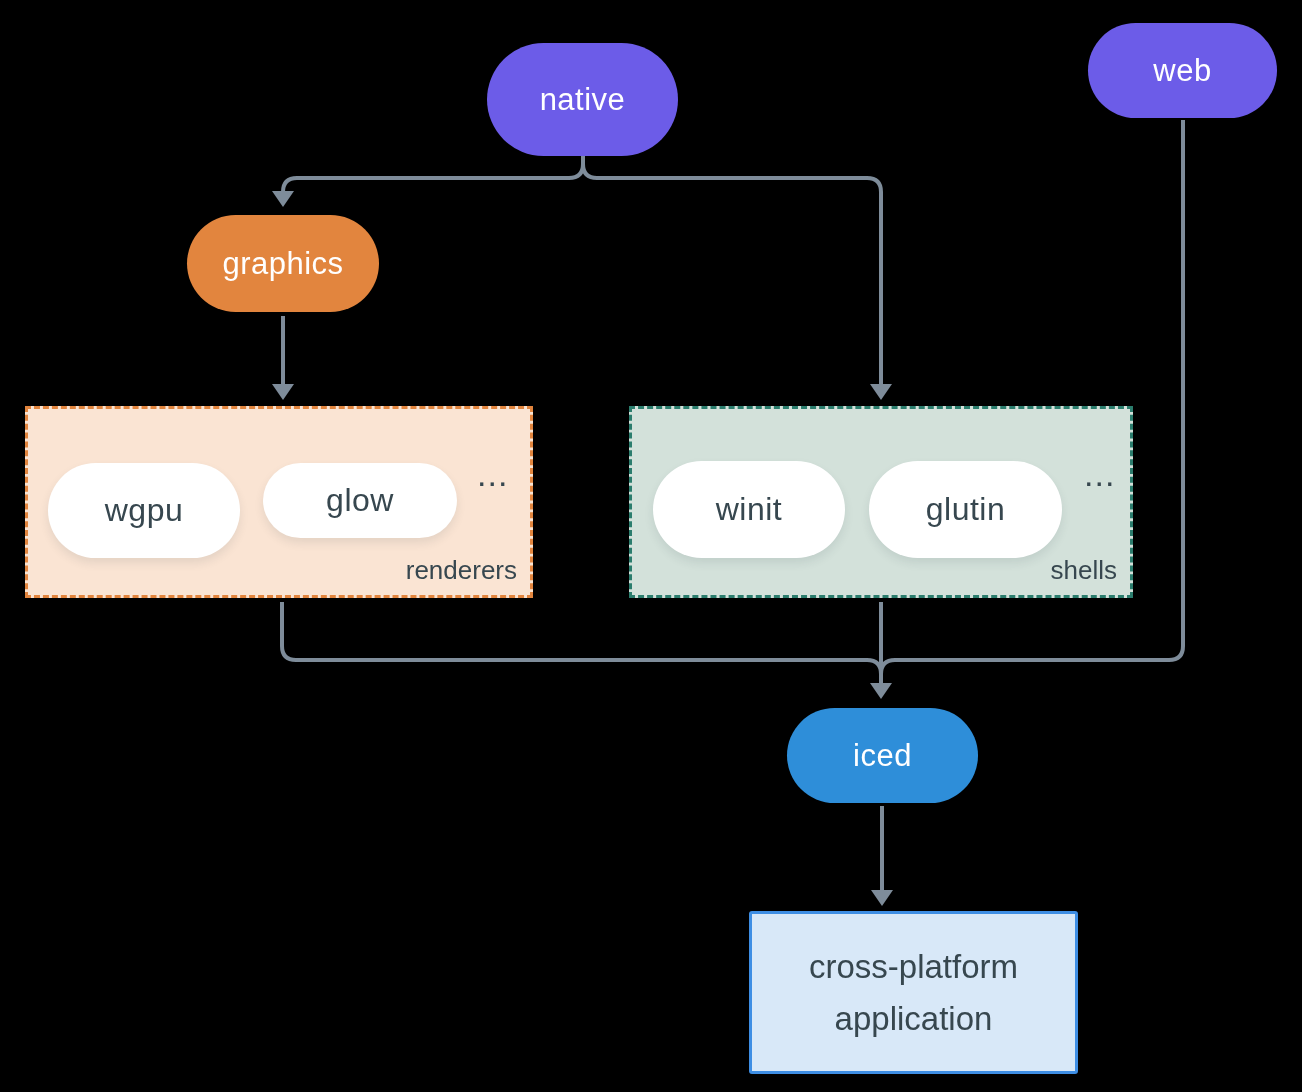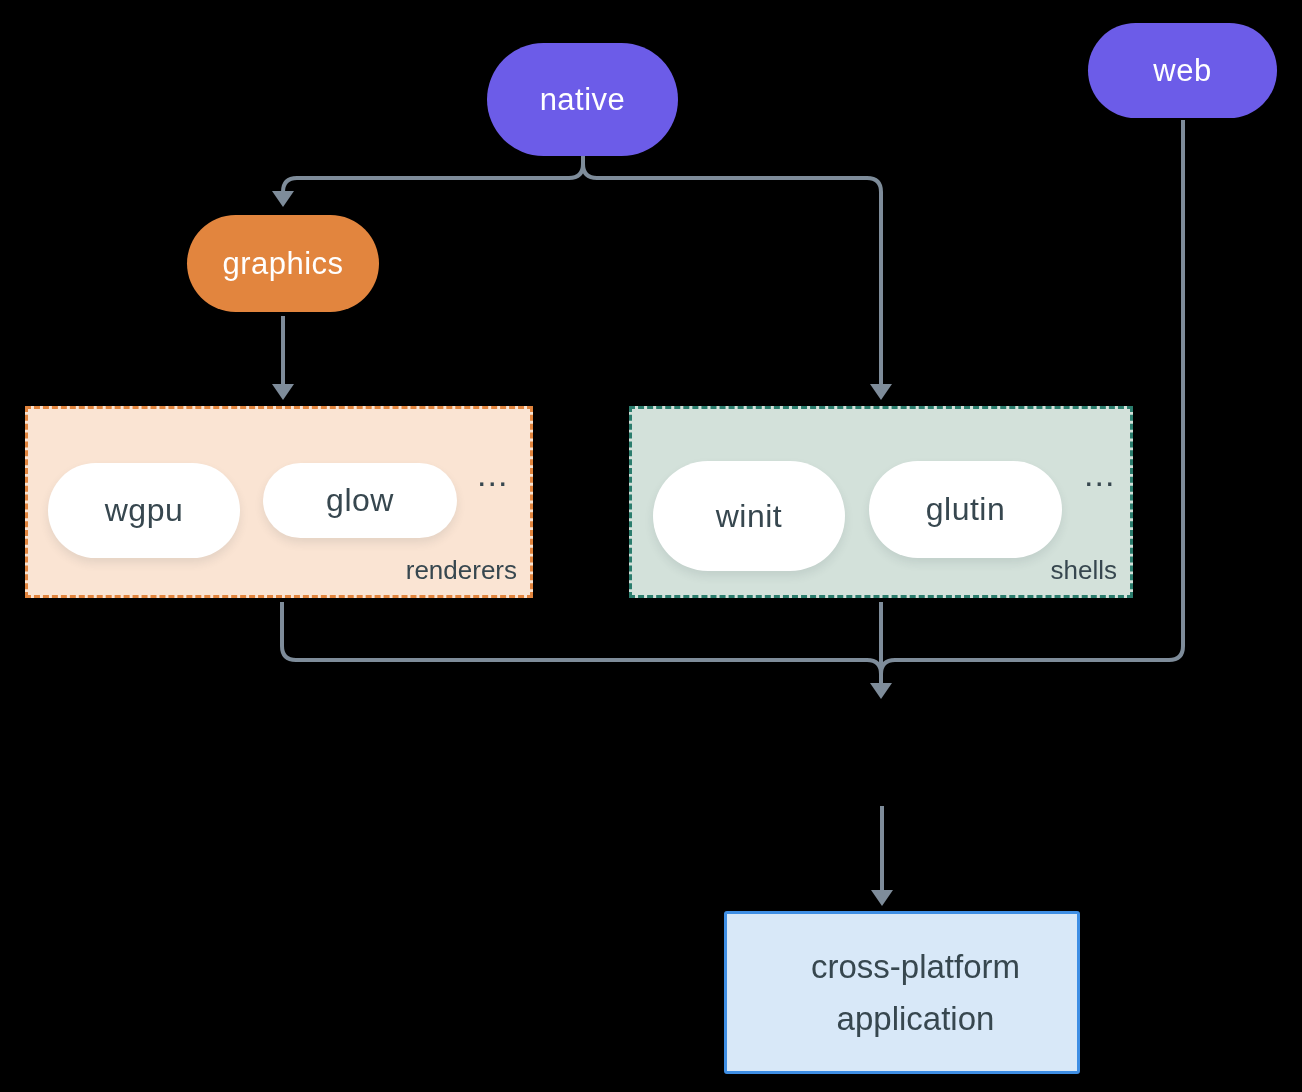--- a/index.html
+++ b/index.html
@@ -107,26 +107,29 @@
     <span>wgpu</span>
   </div>
   <div class="pill pill-white" style="left:263px; top:432px; width:194px; height:75px;">
     <span>glow</span>
   </div>
   <div class="ellipsis" style="left:477px; top:455px;">...</div>
 
   <div class="group group-shells" style="left:629px; top:406px; width:498px; height:186px;">
     <div class="group-label">shells</div>
   </div>
-  <div class="pill pill-white" style="left:653px; top:430px; width:192px; height:110px;text-align:right;">
+  <div class="pill pill-white" style="left:653px; top:430px; width:192px; height:97px;text-align:right;">
     <span>winit</span>
   </div>
   <div class="pill pill-white" style="left:869px; top:430px; width:193px; height:97px;">
     <span>glutin</span>
   </div>
   <div class="ellipsis" style="left:1084px; top:455px;">...</div>
 
+  <div class="pill pill-blue" style="left:787px; top:708px; width:191px; height:95px;">
+    <span>iced</span>
+  </div>
 
-  <div class="appbox" style="left:724px; top:911px; width:323px; height:157px;padding-left:27px;">
+  <div class="appbox" style="left:749px; top:911px; width:323px; height:157px;">
     <span>cross-platform application</span>
   </div>
 
 </div>
 
 </body></html>

